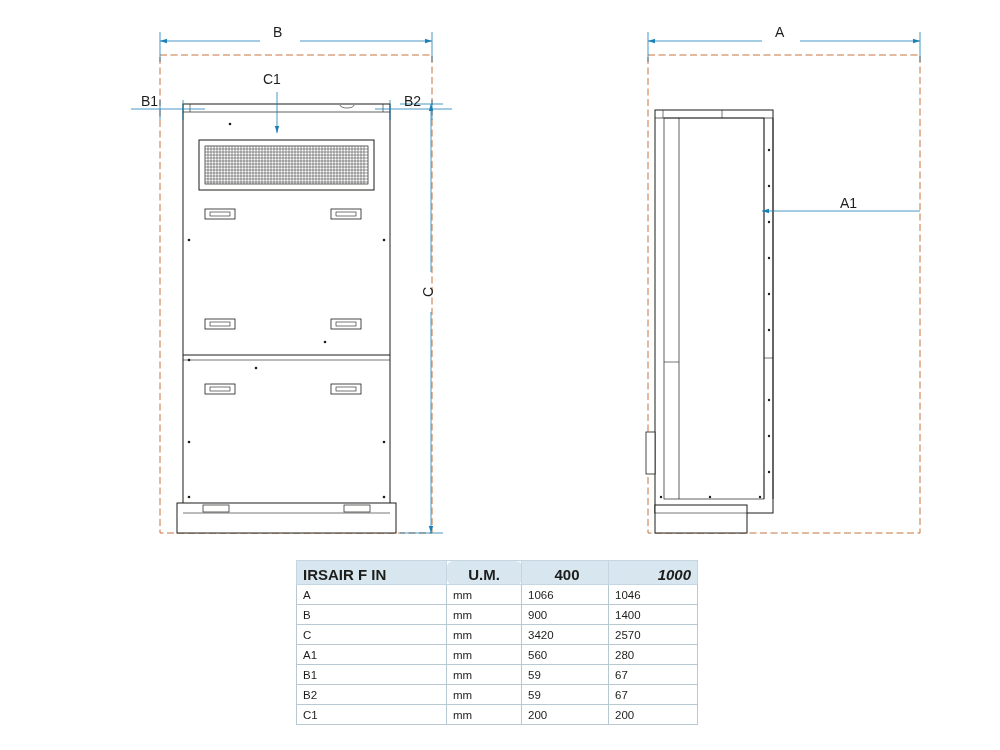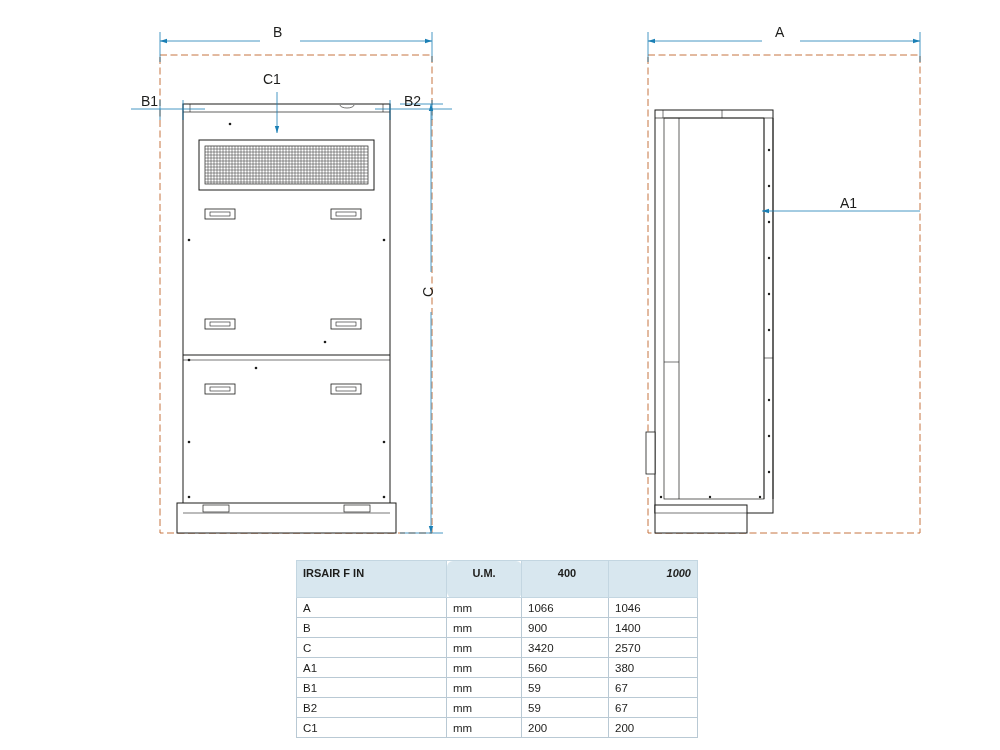--- a/index.html
+++ b/index.html
@@ -58,23 +58,23 @@
     border: 1px solid #b9c9d4;
     padding: 3px 6px;
     font-weight: normal;
     color: #1d1d1b;
     height: 13px;
   }
   .spec-table thead th {
     background: #d8e7ef;
     font-weight: bold;
     border-color: #c3d6e1;
-    font-size: 11px;
+    font-size: 15px;
     padding-top: 5px;
-    padding-bottom: 18px;
+    padding-bottom: 1px;
   }
   .spec-table tbody tr td:first-child {
     text-align: left;
   }
   .spec-table .c-um { text-align: left; width: 62px; }
   .spec-table .c-v1 { text-align: left; width: 70px; }
   .spec-table .c-v2 { width: 72px; }
   .spec-table thead th.c-name { text-align: left; }
   .spec-table thead th.c-um  { text-align: center; border-radius: 6px; }
   .spec-table thead th.c-v1  { text-align: center; padding-left: 10px;}
@@ -323,21 +323,21 @@
       <tr>
         <td>C</td>
         <td class="c-um">mm</td>
         <td class="c-v1">3420</td>
         <td class="c-v2">2570</td>
       </tr>
       <tr>
         <td>A1</td>
         <td class="c-um">mm</td>
         <td class="c-v1">560</td>
-        <td class="c-v2">380</td>
+        <td class="c-v2">280</td>
       </tr>
       <tr>
         <td>B1</td>
         <td class="c-um">mm</td>
         <td class="c-v1">59</td>
         <td class="c-v2">67</td>
       </tr>
       <tr>
         <td>B2</td>
         <td class="c-um">mm</td>

